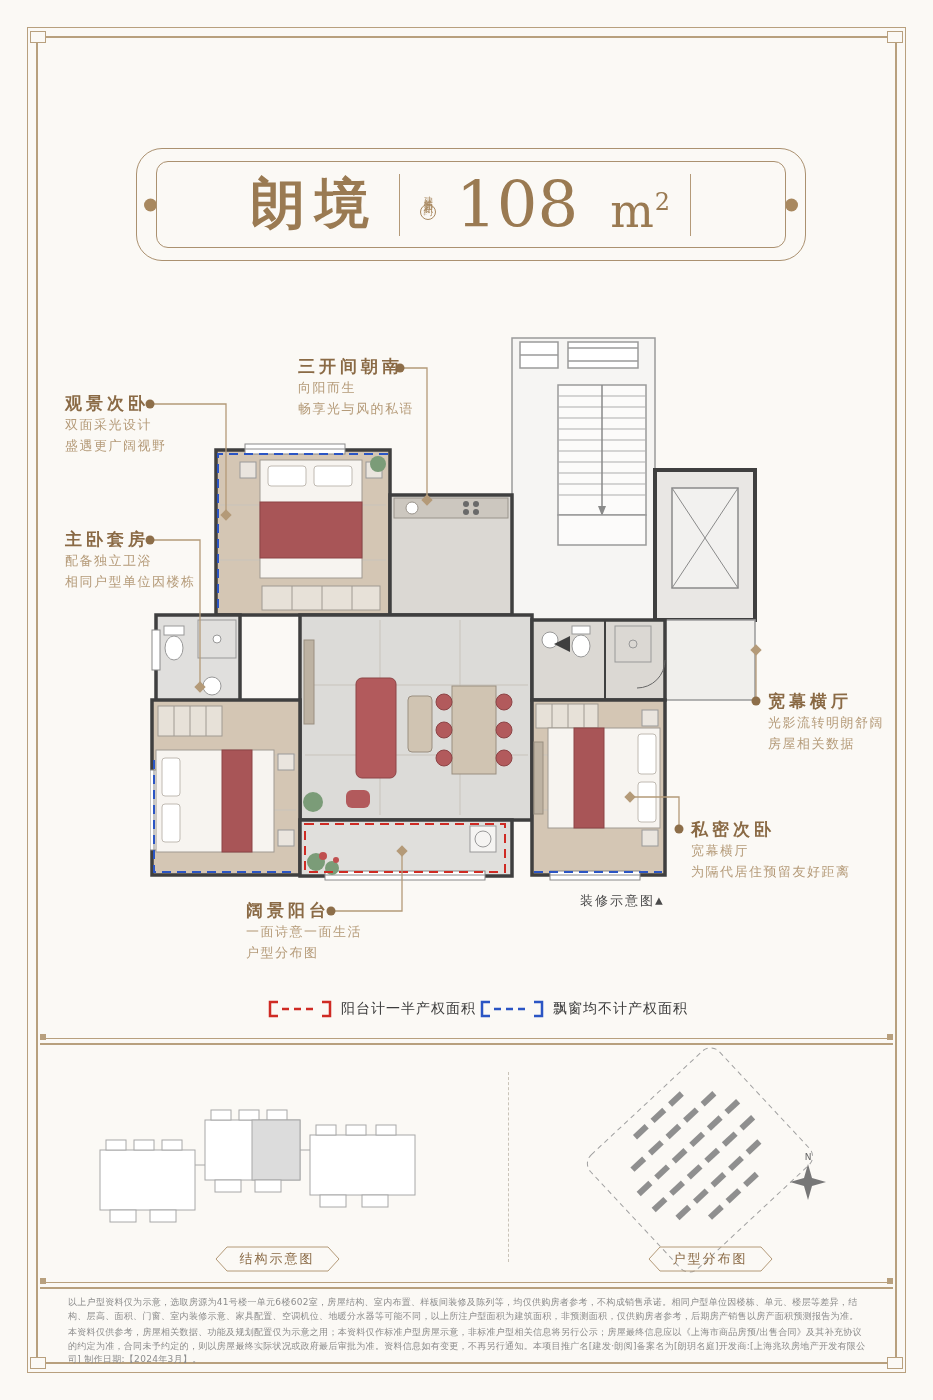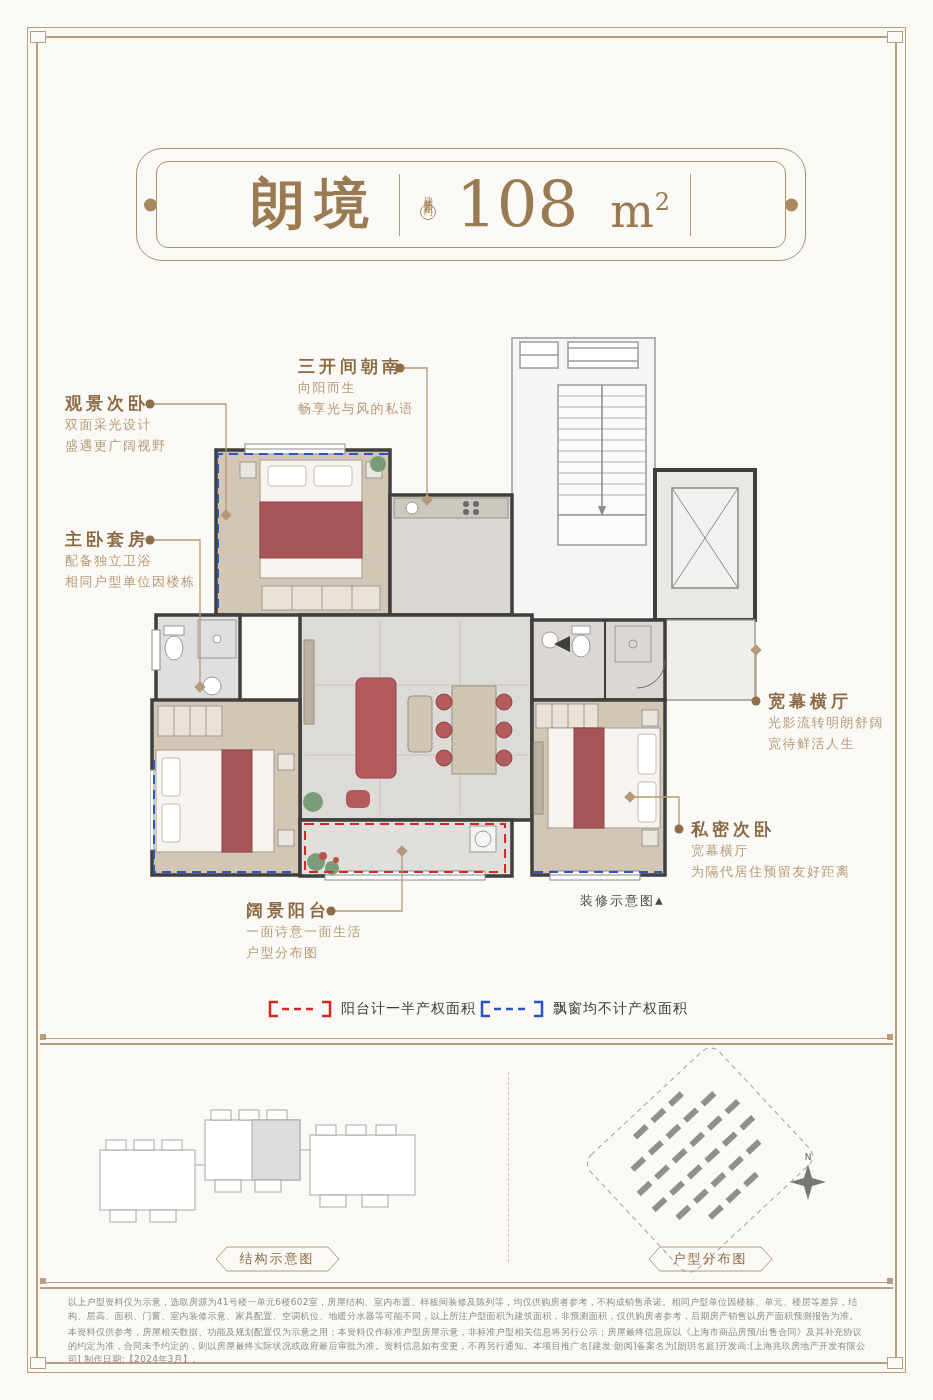--- a/index.html
+++ b/index.html
@@ -295,21 +295,21 @@
     <div class="anno-t">主卧套房</div>
     <div class="anno-b">
       <div>配备独立卫浴</div>
       <div>相同户型单位因楼栋</div>
     </div>
   </div>
   <div class="anno" style="left:768px;top:690px">
     <div class="anno-t">宽幕横厅</div>
     <div class="anno-b">
       <div>光影流转明朗舒阔</div>
-      <div>宽待鲜活人生</div>
+      <div>房屋相关数据</div>
     </div>
   </div>
   <div class="anno" style="left:691px;top:818px">
     <div class="anno-t">私密次卧</div>
     <div class="anno-b">
       <div>宽幕横厅</div>
       <div>为隔代居住预留友好距离</div>
     </div>
   </div>
   <div class="anno" style="left:246px;top:899px">

